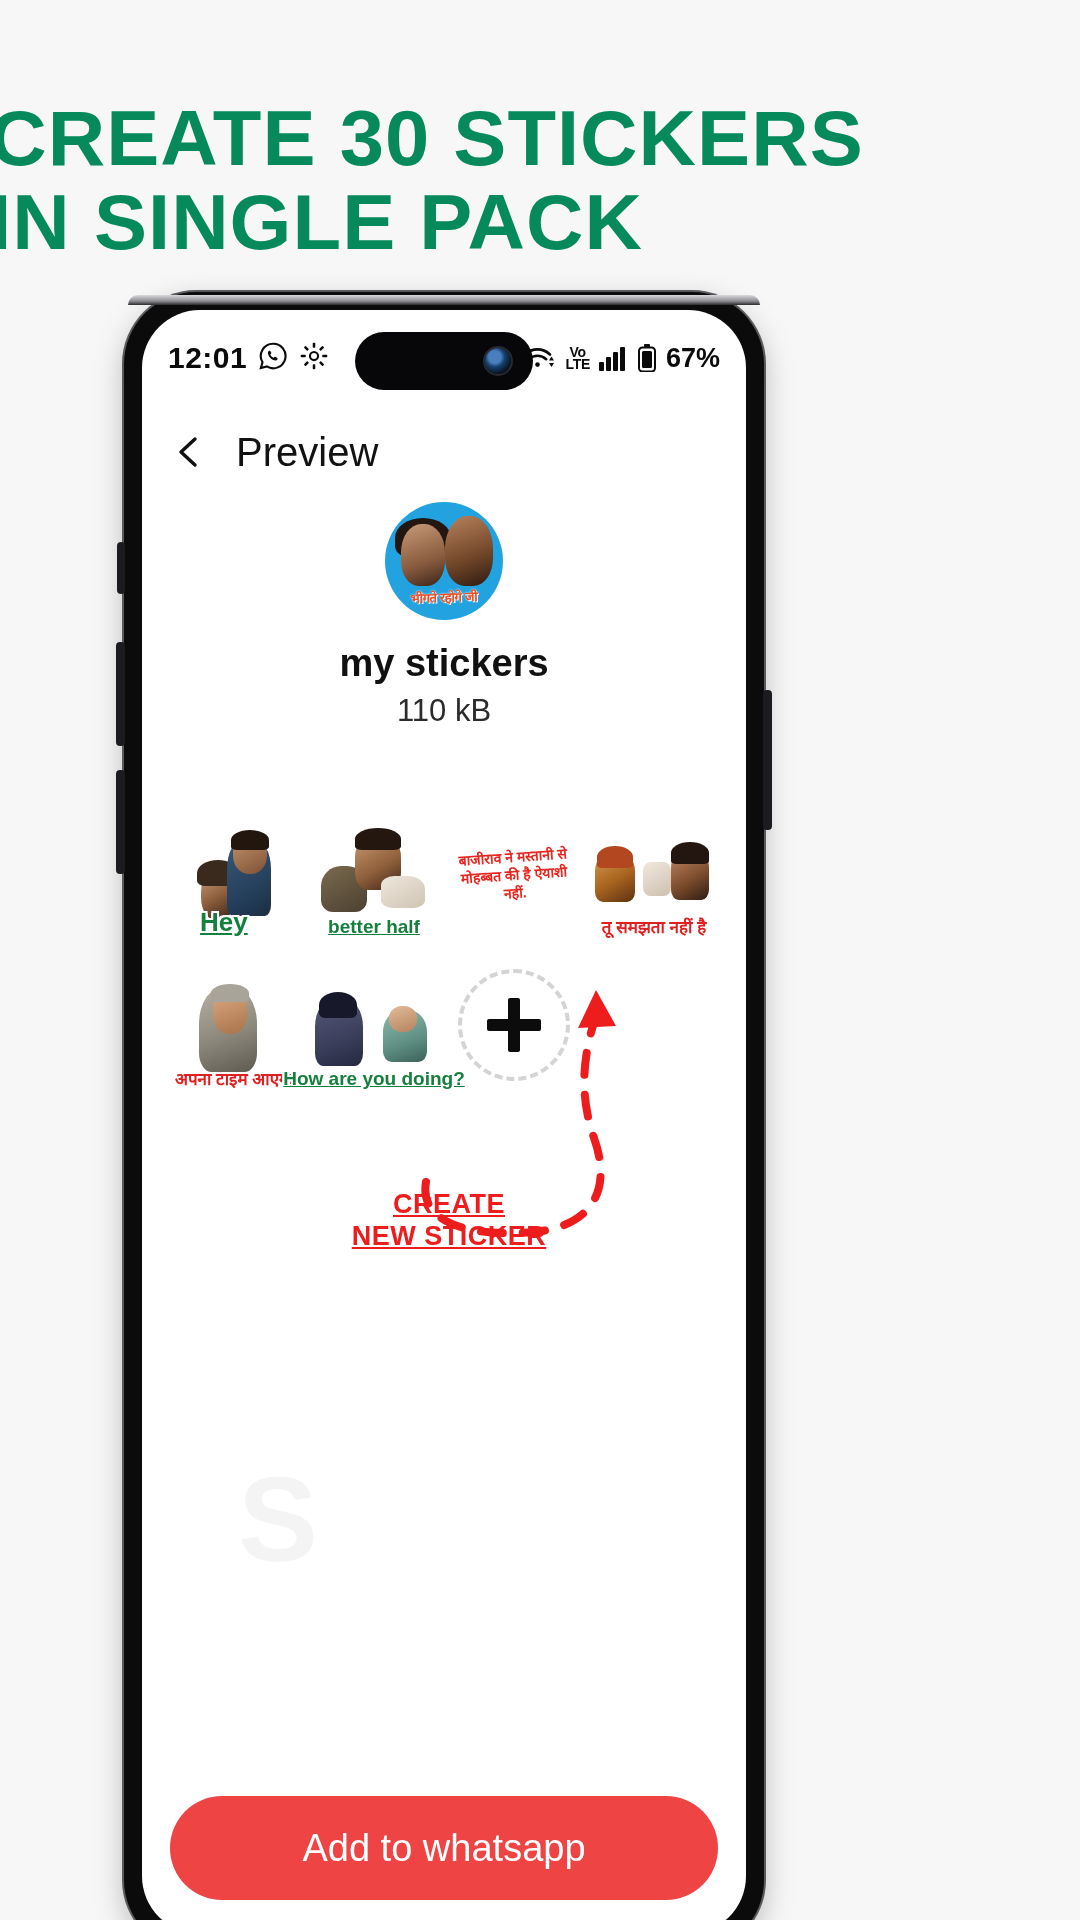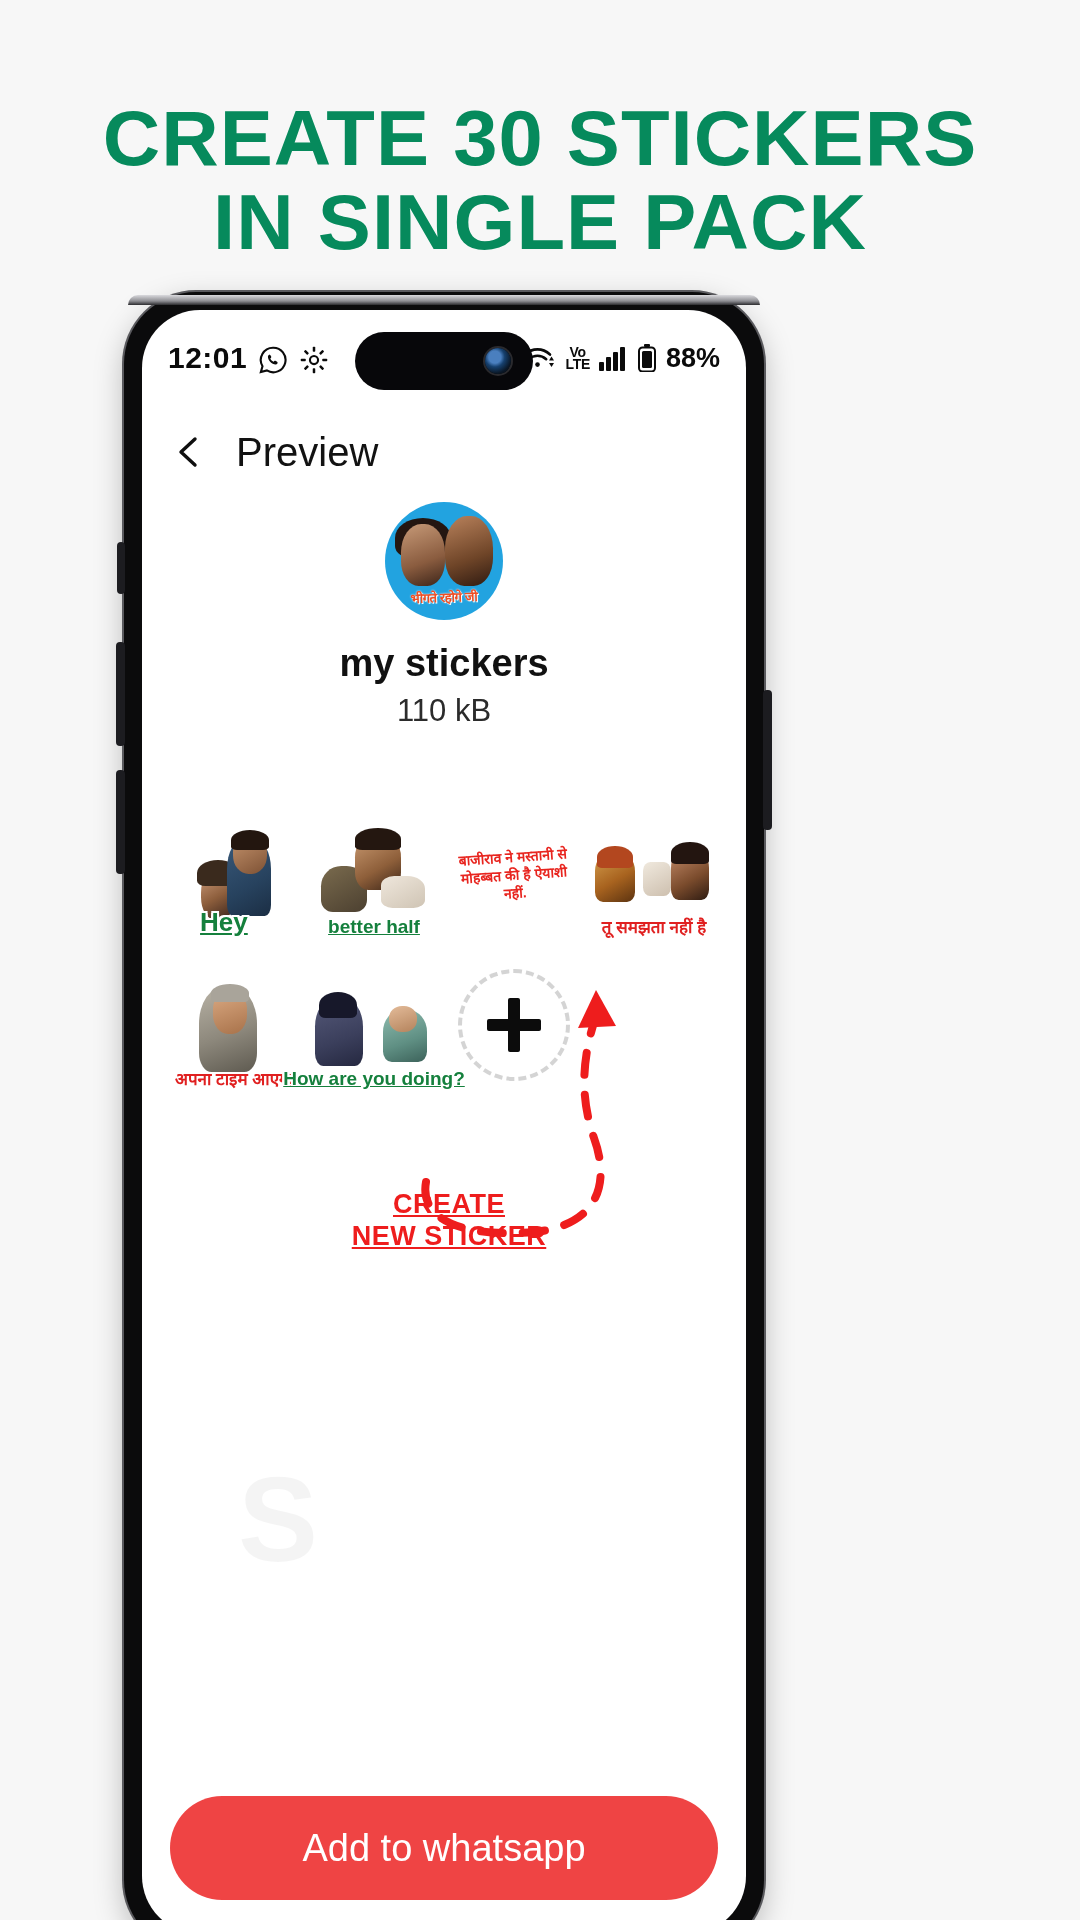--- a/index.html
+++ b/index.html
@@ -8,21 +8,20 @@
     background: #f7f7f7;
     font-family: "Liberation Sans", sans-serif;
     overflow: hidden;
     position: relative;
   }
 
   
   .promo {
     position: absolute;
     top: 96px; left: 0; width: 1080px;
-    text-align: center;
   }
   .promo-line {
     color: #068a5c;
     font-family: "Liberation Sans Narrow", "Liberation Sans", sans-serif;
     font-weight: bold;
     font-size: 78px;
     line-height: 84px;
     letter-spacing: 1px;
     transform: scaleX(1.02);
   }
@@ -56,21 +55,21 @@
     border-radius: 58px;
     overflow: hidden;
   }
 
   
   .statusbar {
     position: absolute; top: 0; left: 0; width: 604px; height: 96px;
     display: flex; align-items: center;
     padding: 0 26px;
   }
-  .sb-left { display:flex; align-items:flex-end; gap: 11px; }
+  .sb-left { display:flex; align-items:flex-start; gap: 11px; }
   .sb-time { font-size: 30px; font-weight: 600; color:#0b0b0b; letter-spacing:.5px; }
   .sb-right { margin-left:auto; display:flex; align-items:center; gap: 9px; }
 
   .icon { display:inline-block; line-height:0; }
   .volte {
     font-size: 14px; font-weight: 800; line-height: 12px;
     text-align:center; color:#0b0b0b; letter-spacing:-.3px;
   }
   .batt-pct { font-size: 27px; font-weight: 700; color:#0b0b0b; margin-left:1px; }
 
@@ -272,21 +271,21 @@
             </g>
           </svg>
         </span>
         <span class="icon">
           <svg width="18" height="28" viewBox="0 0 18 28">
             <rect x="6" y="0" width="6" height="3" rx="1" fill="#0b0b0b"></rect>
             <rect x="1" y="3.5" width="16" height="24" rx="3.5" fill="none" stroke="#0b0b0b" stroke-width="2"></rect>
             <rect x="4" y="7" width="10" height="17" rx="1.5" fill="#0b0b0b"></rect>
           </svg>
         </span>
-        <span class="batt-pct">88%</span>
+        <span class="batt-pct">67%</span>
       </div>
 
       <div class="notch">
         <div class="cam"></div>
       </div>
     </div>
 
     <div class="appbar">
       <span class="back-chevron">
         <svg width="34" height="34" viewBox="0 0 34 34">

